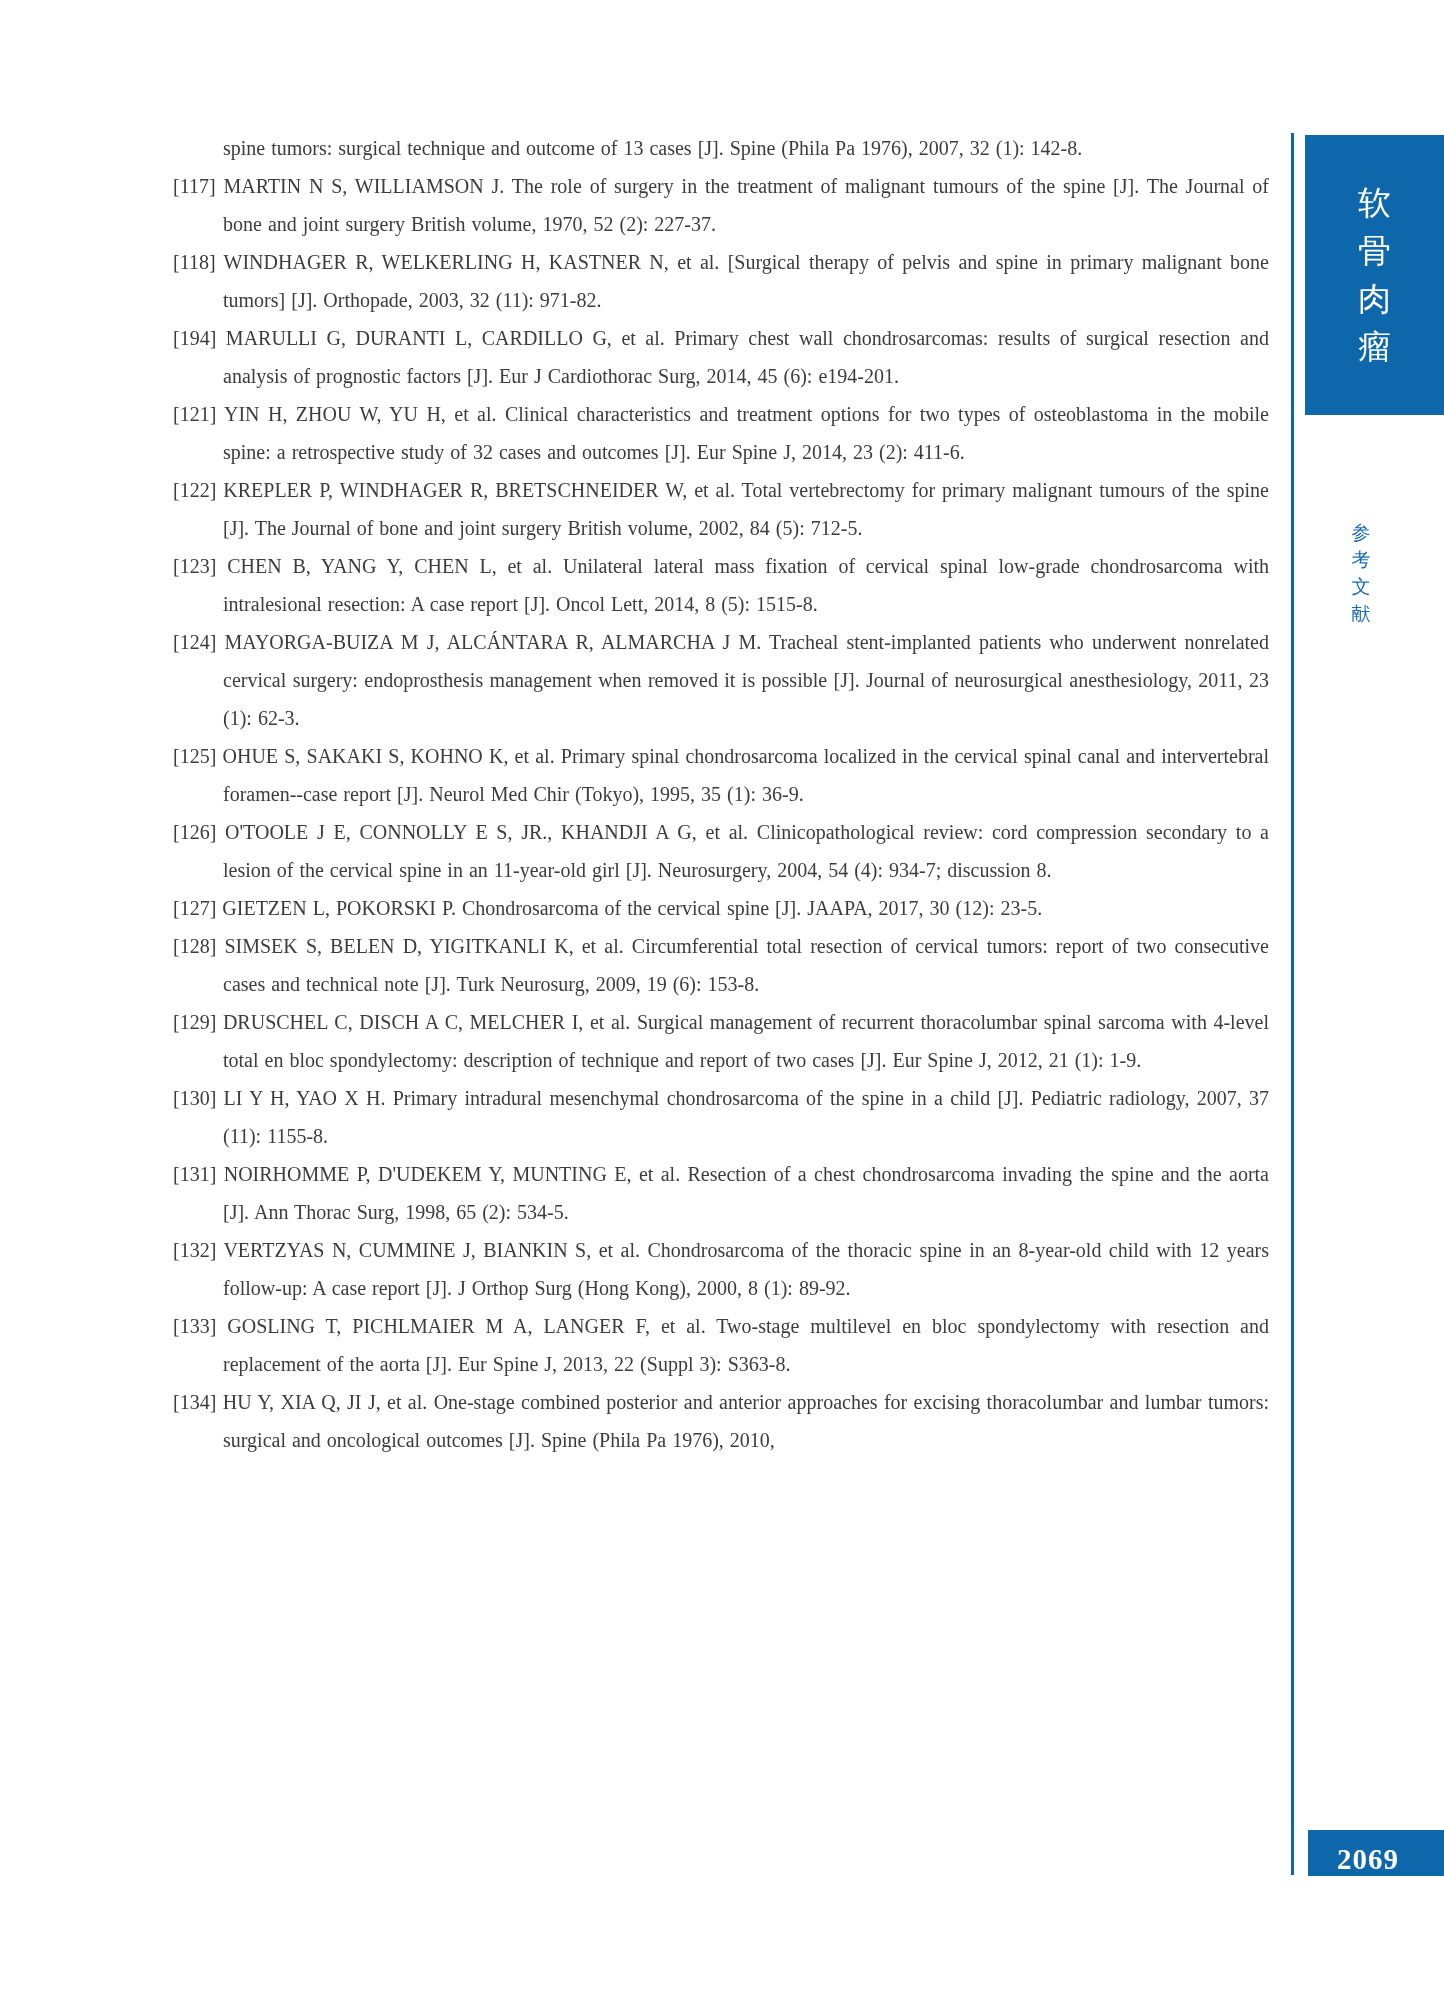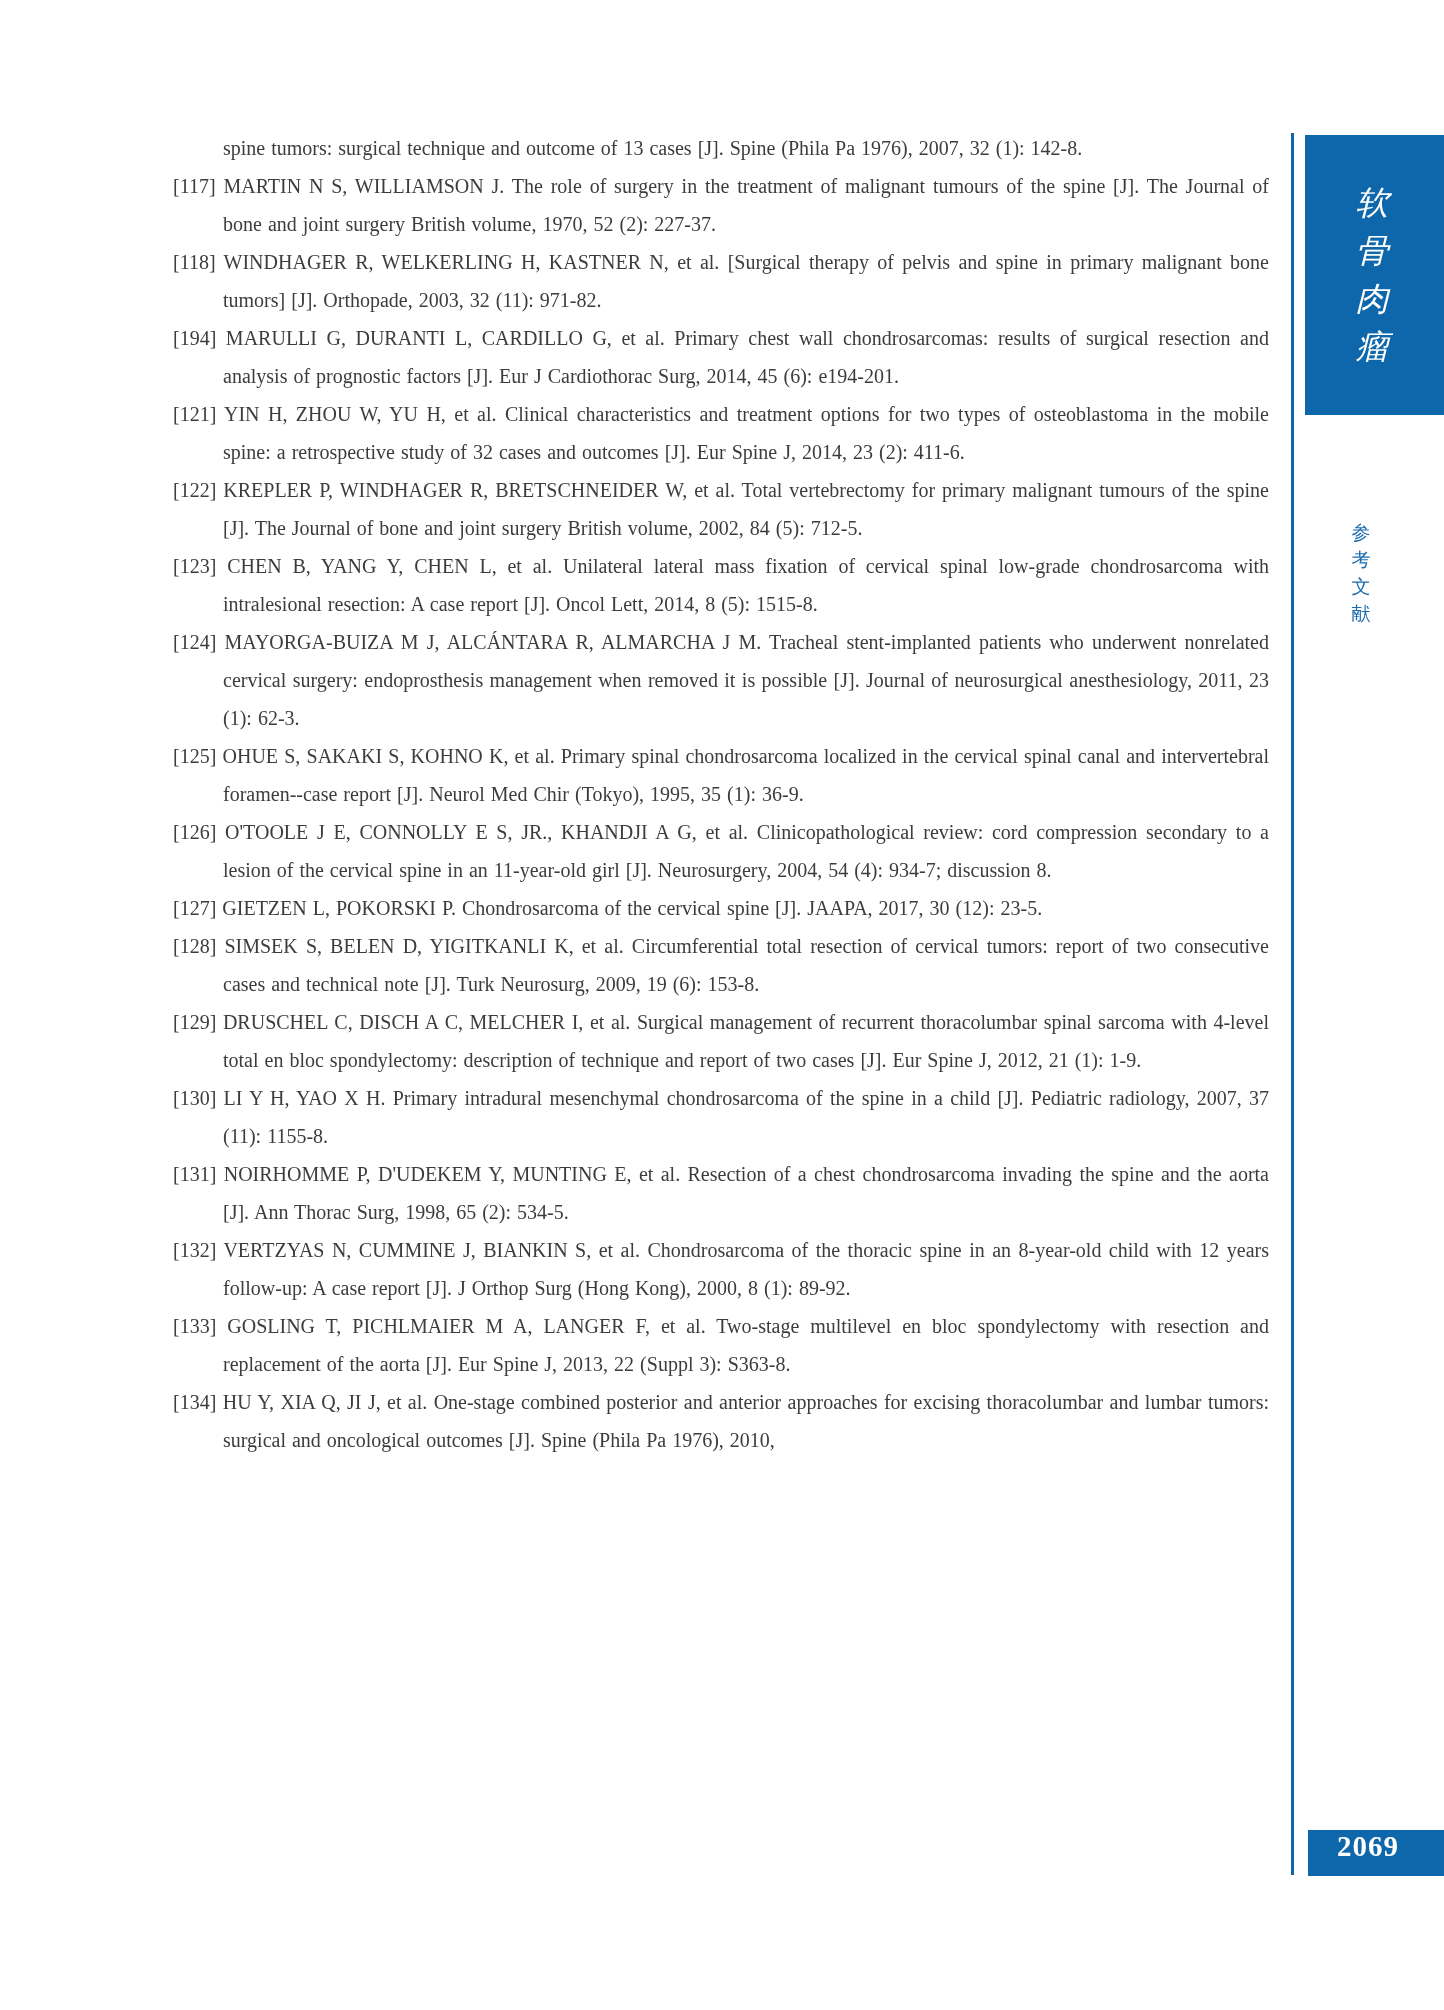--- a/index.html
+++ b/index.html
@@ -57,23 +57,22 @@
     display: flex;
     align-items: center;
     justify-content: center;
   }
   .chapter-tab .vtext {
     width: 1.15em;
     font-family: "DejaVu Sans", "Liberation Sans", sans-serif;
     font-size: 33px;
     line-height: 48px;
     color: #ffffff;
-    text-align: left;
+    text-align: center;
     word-break: break-all;
-    font-style: italic;
   }
   .section-label {
     position: absolute;
     left: 1350px;
     top: 519px;
     width: 1.15em;
     font-family: "DejaVu Serif", "Liberation Serif", serif;
     font-size: 19px;
     line-height: 27px;
     color: #1b6cb0;
@@ -81,21 +80,21 @@
     word-break: break-all;
   }
   .page-badge {
     position: absolute;
     left: 1308px;
     top: 1830px;
     width: 136px;
     height: 46px;
     background: #0e67ab;
     display: flex;
-    align-items: flex-start;
+    align-items: flex-end;
     justify-content: center;
   }
   .page-badge .pnum {
     color: #ffffff;
     font-size: 29px;
     font-weight: bold;
     font-family: "Liberation Serif", "DejaVu Serif", serif;
     letter-spacing: 1px;
     transform: translateX(-8px);
   }

